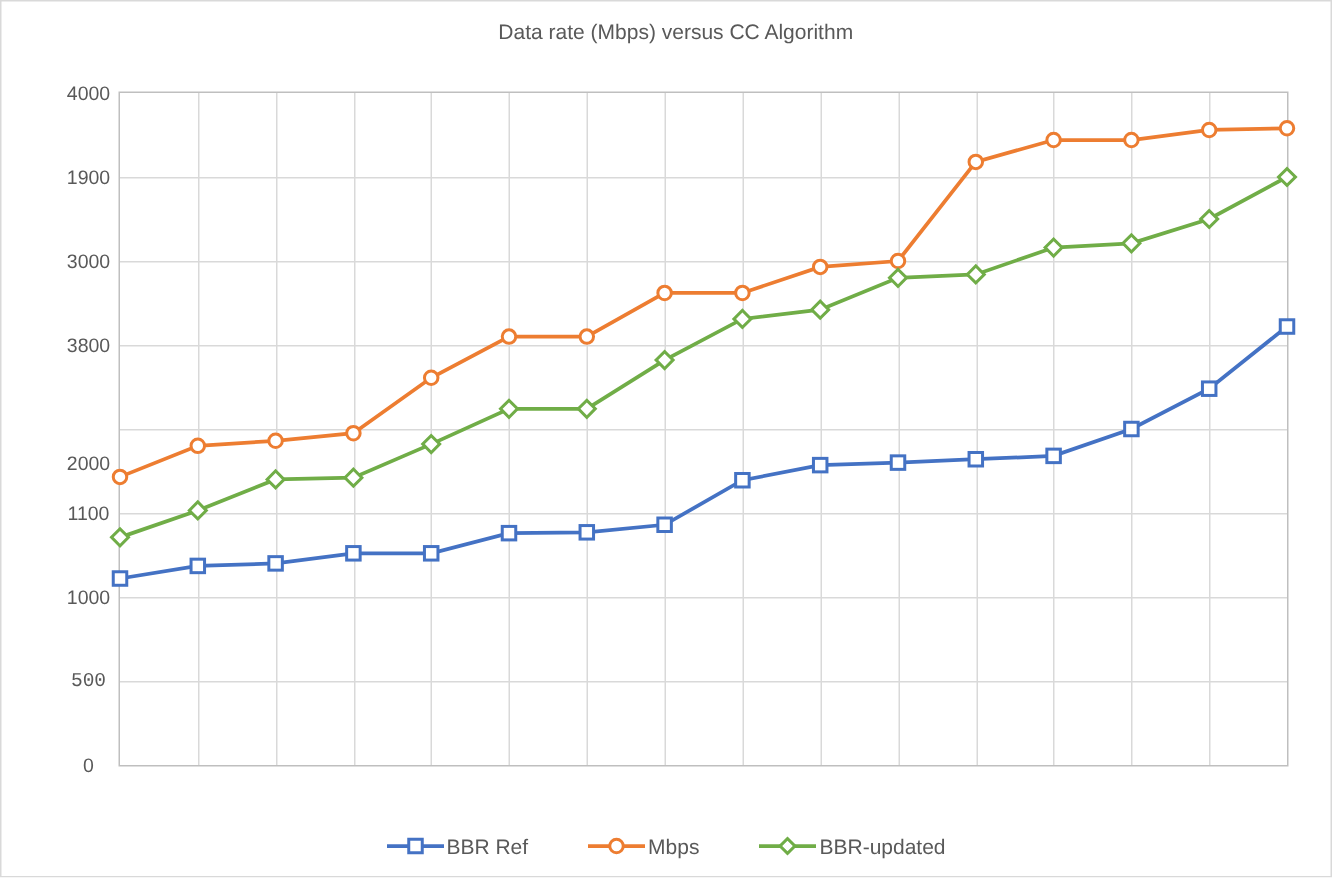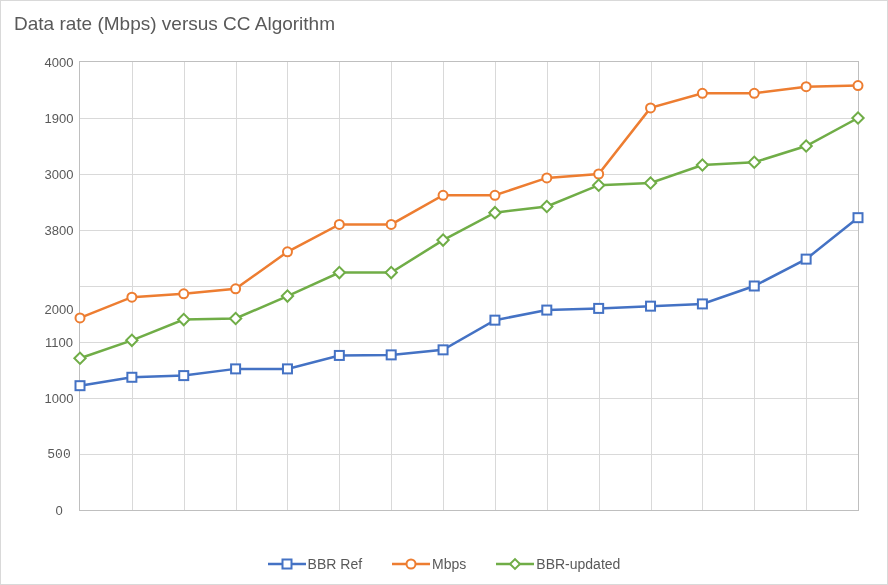--- a/index.html
+++ b/index.html
@@ -13,21 +13,22 @@
     width: 888px;
     height: 585px;
     box-sizing: border-box;
     border: 1px solid #d9d9d9;
   }
   .title {
     position: absolute;
     top: 12px;
     left: 13px;
     right: 0;
-    font-size: 19px;
+    text-align: center;
+    font-size: 14px;
     color: #595959;
   }
   .plot {
     position: absolute;
     left: 78px;
     top: 60px;
     width: 780px;
     height: 450px;
     border: 1px solid #bfbfbf;
     box-sizing: border-box;
@@ -55,21 +56,21 @@
     color: #595959;
     transform: translateY(-50%);
   }
   .legend {
     position: absolute;
     bottom: 12px;
     left: 0;
     right: 0;
     display: flex;
     justify-content: center;
-    gap: 30px;
+    gap: 40px;
     align-items: flex-end;
   }
   .legend-item {
     display: inline-flex;
     align-items: center;
     gap: 2px;
     font-size: 14px;
     color: #595959;
   }
   .legend-swatch {

